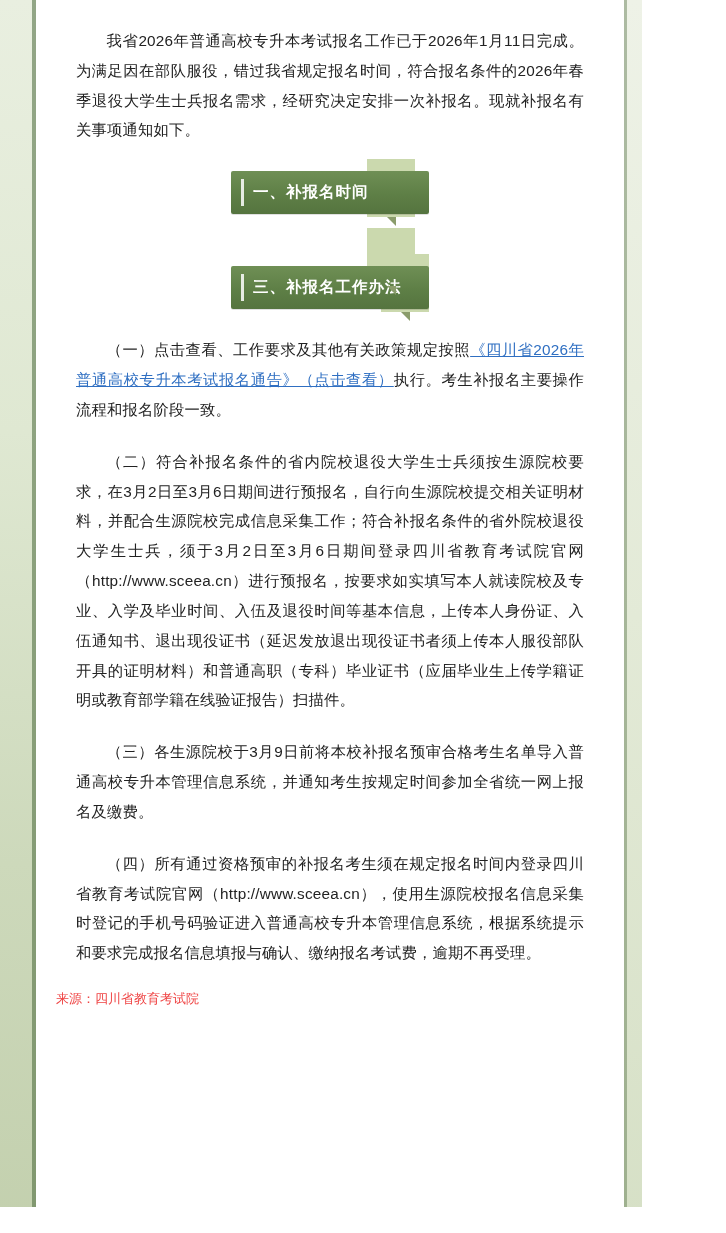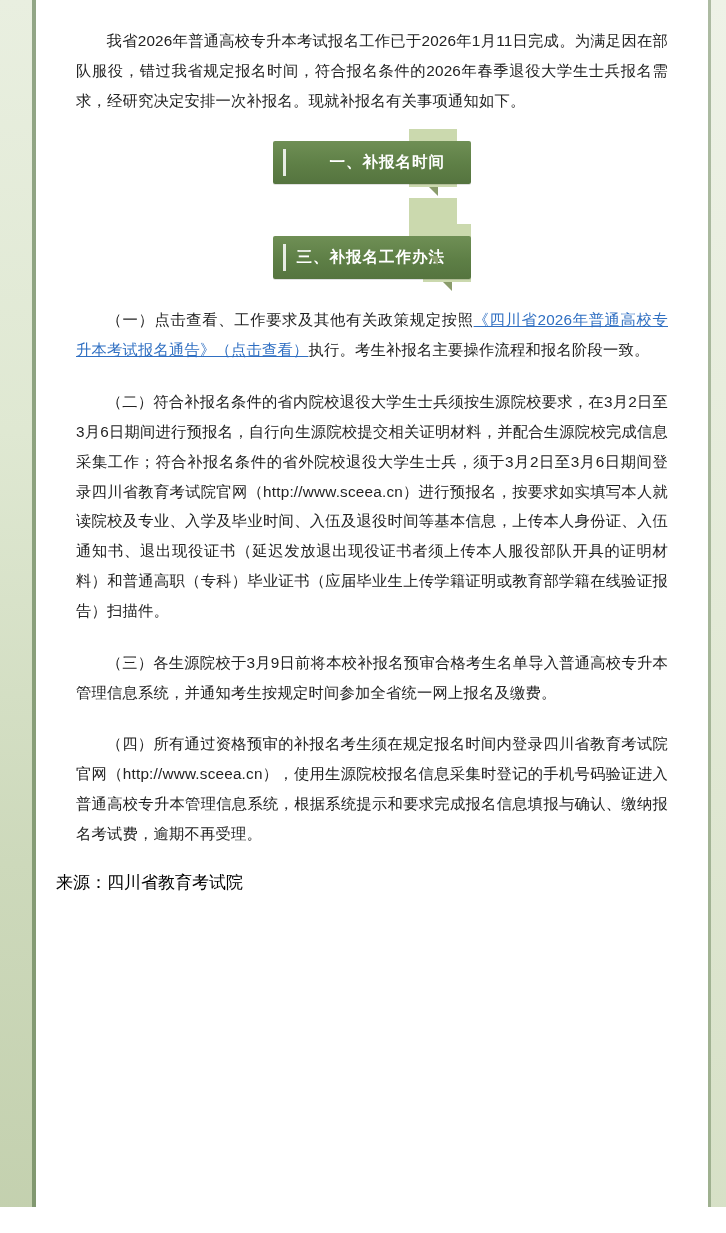--- a/index.html
+++ b/index.html
@@ -6,21 +6,21 @@
     margin: 0;
     padding: 0;
   }
   body {
     width: 726px;
     background: #ffffff;
     font-family: "Liberation Sans", sans-serif;
   }
   .page {
     position: relative;
-    width: 726px;
+    width: 642px;
     min-height: 1233px;
     background: #ffffff;
     box-sizing: border-box;
     overflow: hidden;
   }
   
   .edge-left {
     position: absolute;
     left: 0; top: 0; bottom: 0;
     width: 36px;
@@ -81,21 +81,21 @@
   }
   .ribbon {
     position: relative;
     background: linear-gradient(180deg, #6f8f55 0%, #5e7f46 55%, #55743f 100%);
     color: #ffffff;
     font-size: 15.5px;
     font-weight: bold;
     letter-spacing: 1px;
     padding: 11px 26px 11px 22px;
     min-width: 150px;
-    text-align: right;
+    text-align: left;
     border-radius: 2px;
     box-shadow: 0 1px 0 rgba(0,0,0,.12);
     z-index: 2;
   }
   .ribbon:before {
     content: "";
     position: absolute;
     left: 10px;
     top: 8px;
     bottom: 8px;
@@ -124,22 +124,22 @@
     z-index: 3;
     width: 0; height: 0;
     border-top: 9px solid #8a9c6b;
     border-left: 9px solid transparent;
   }
   .source {
     position: relative;
     margin-left: 36px;
     margin-right: 18px;
     padding: 0 40px 18px 20px;
-    font-size: 17px;
-    color: #000000;
+    font-size: 13px;
+    color: #ef4444;
     box-sizing: border-box;
   }
   .bottom-band {
     position: absolute;
     left: 0; right: 0; bottom: 0;
     height: 26px;
     background: #ffffff;
   }
 </style>
 </head>

